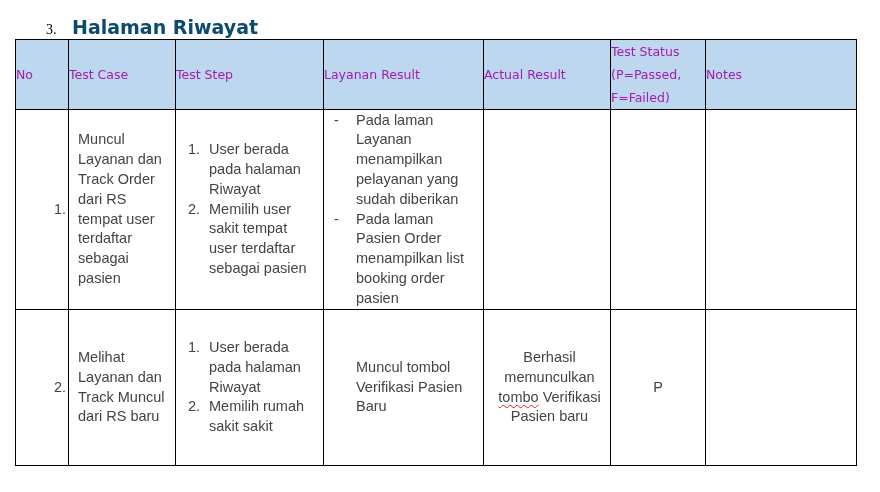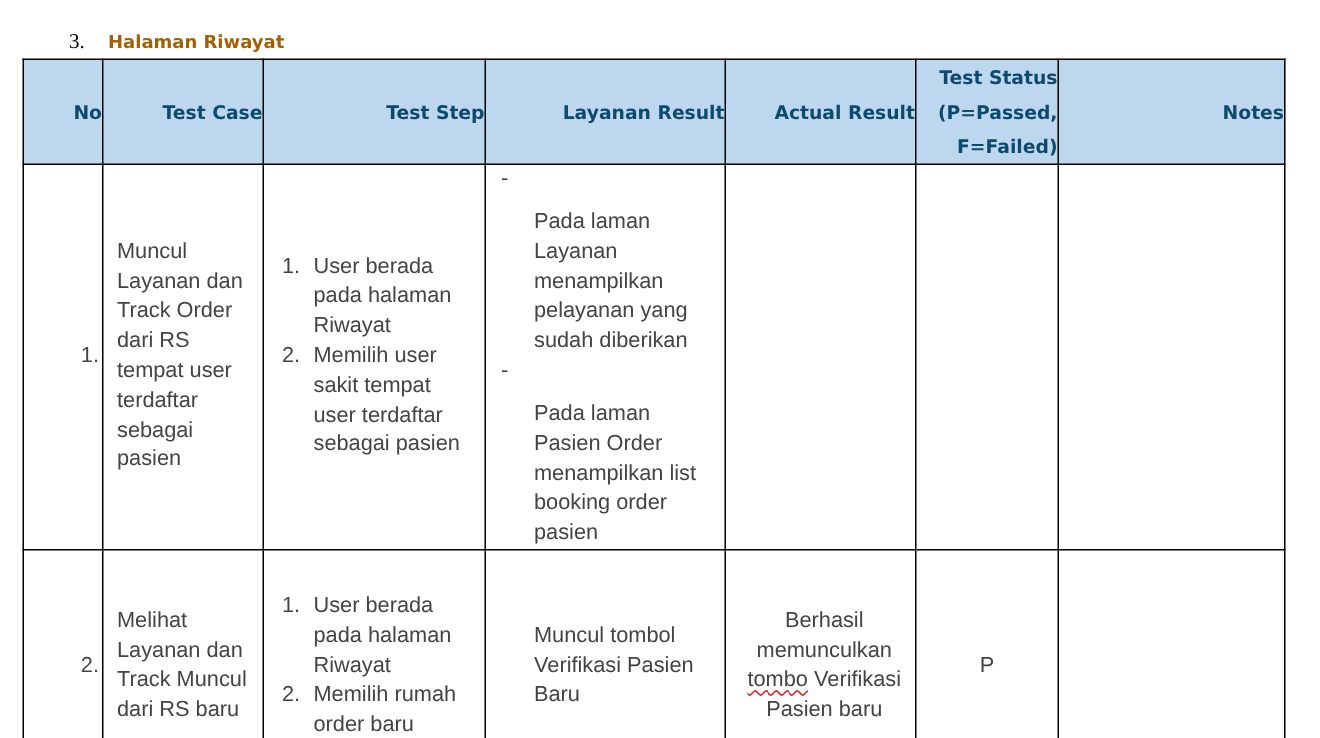--- a/index.html
+++ b/index.html
@@ -25,44 +25,44 @@
       white-space: nowrap;
     }
     .section-heading .num {
       font-family: "Liberation Serif", serif;
       display: inline-block;
       width: 26px;
     }
     .section-heading .title {
       font-family: "DejaVu Sans", sans-serif;
       font-weight: bold;
-      font-size: 12px;
-      color: #a16207;
+      font-size: 19px;
+      color: #0c4a6e;
     }
     table.test-table {
       position: absolute;
       left: 15px;
       top: 39px;
       border-collapse: collapse;
       table-layout: fixed;
       width: 841px;
     }
     table.test-table th,
     table.test-table td {
       border: 1.3px solid #000000;
       padding: 0;
       vertical-align: middle;
     }
     table.test-table th {
       background: #BDD7EE;
       font-family: "DejaVu Sans", sans-serif;
-      font-weight: bold;
+      font-weight: normal;
       font-size: 12.5px;
-      color: #0c4a6e;
-      text-align: right;
+      color: #a21caf;
+      text-align: left;
       line-height: 23px;
       height: 69px;
     }
     table.test-table td {
       font-size: 14.5px;
       line-height: 19.8px;
       color: #444444;
     }
     tr.row-1 td { height: 199px; }
     tr.row-2 td { height: 155px; }
@@ -97,21 +97,20 @@
       list-style: none;
     }
     ul.dash-list li {
       display: flex;
     }
     ul.dash-list li .marker {
       flex: 0 0 22px;
     }
     ul.dash-list li .text {
       flex: 1 1 auto;
-      margin-top: 29px;
     }
     .spell-error {
       text-decoration: underline wavy #d22;
       text-decoration-thickness: 1px;
       text-underline-offset: 2px;
     }
   </style>
 </head>
 <body>
 
@@ -180,21 +179,21 @@
       <td class="no-cell">2.</td>
       <td class="case-cell">Melihat Layanan dan Track Muncul dari RS baru</td>
       <td class="steps-cell">
         <ol class="steps">
           <li>
             <span class="marker">1.</span>
             <span class="text">User berada pada halaman Riwayat</span>
           </li>
           <li>
             <span class="marker">2.</span>
-            <span class="text">Memilih rumah order baru</span>
+            <span class="text">Memilih rumah sakit sakit</span>
           </li>
         </ol>
       </td>
       <td class="expected-cell centered-block">Muncul tombol Verifikasi Pasien Baru</td>
       <td class="actual-cell"><span>Berhasil memunculkan</span> <span class="spell-error">tombo</span><span> Verifikasi Pasien baru</span></td>
       <td class="status-cell">P</td>
       <td class="notes-cell"></td>
     </tr>
   </tbody>
 </table>

